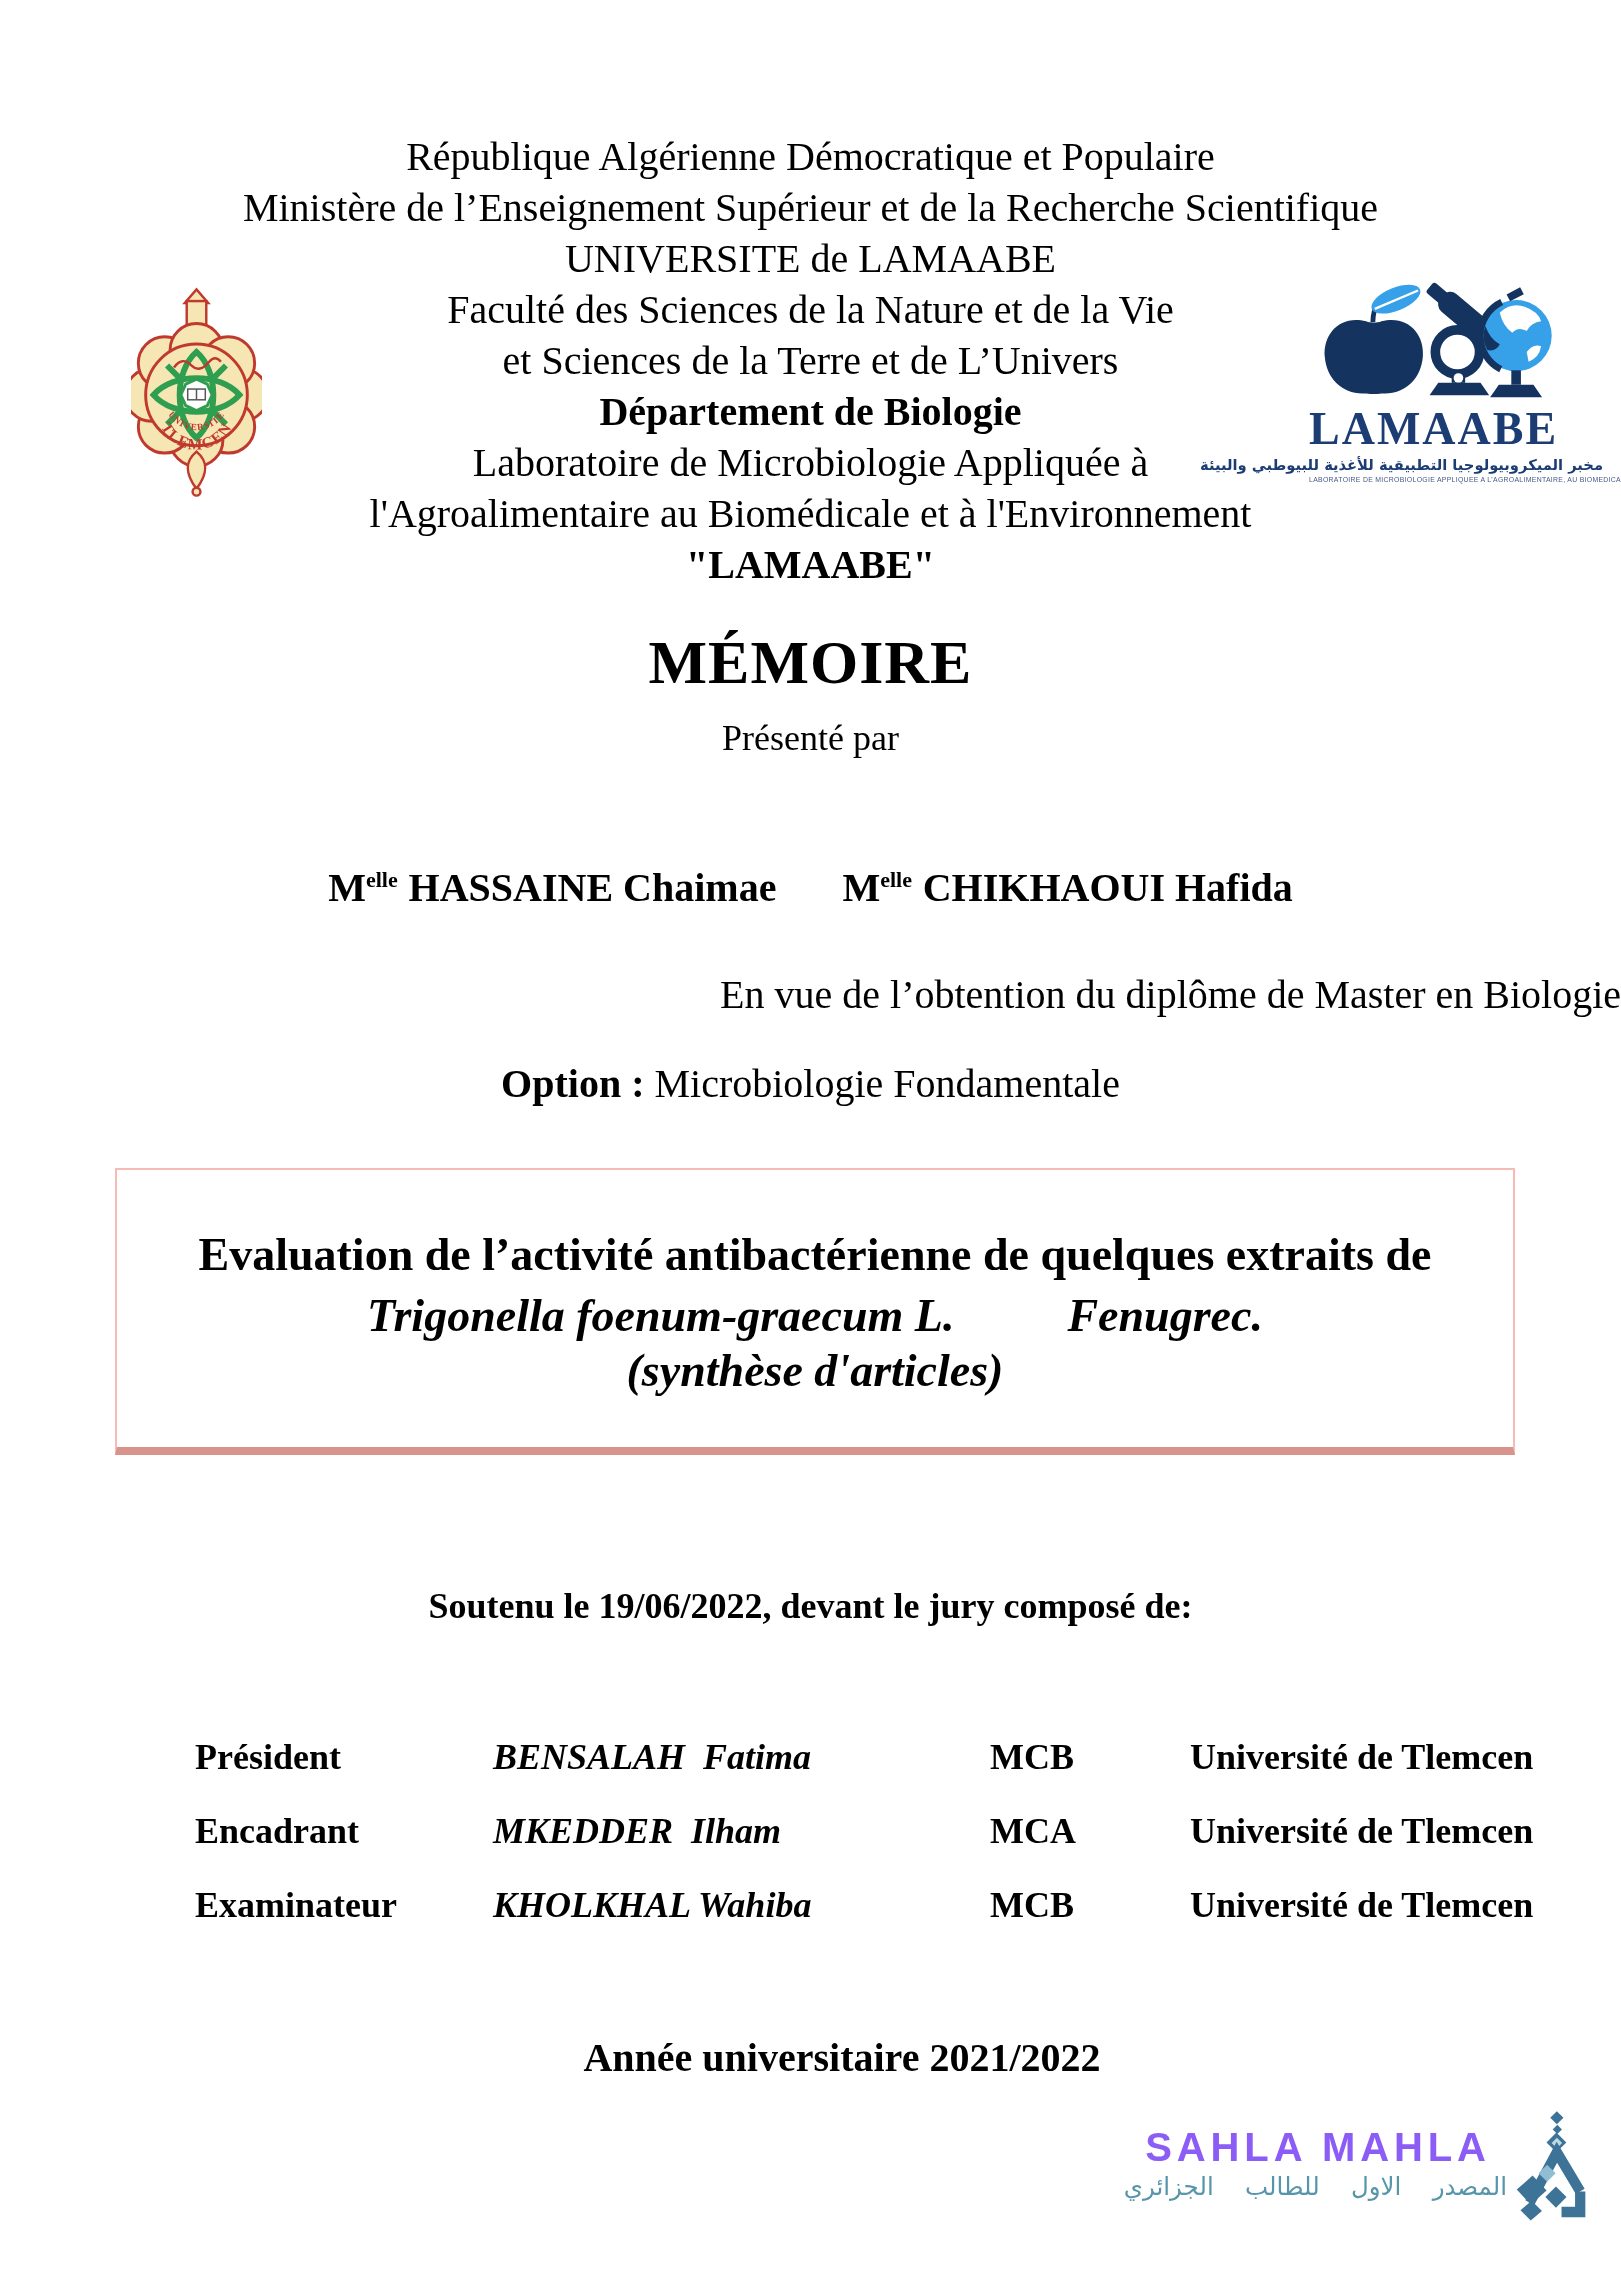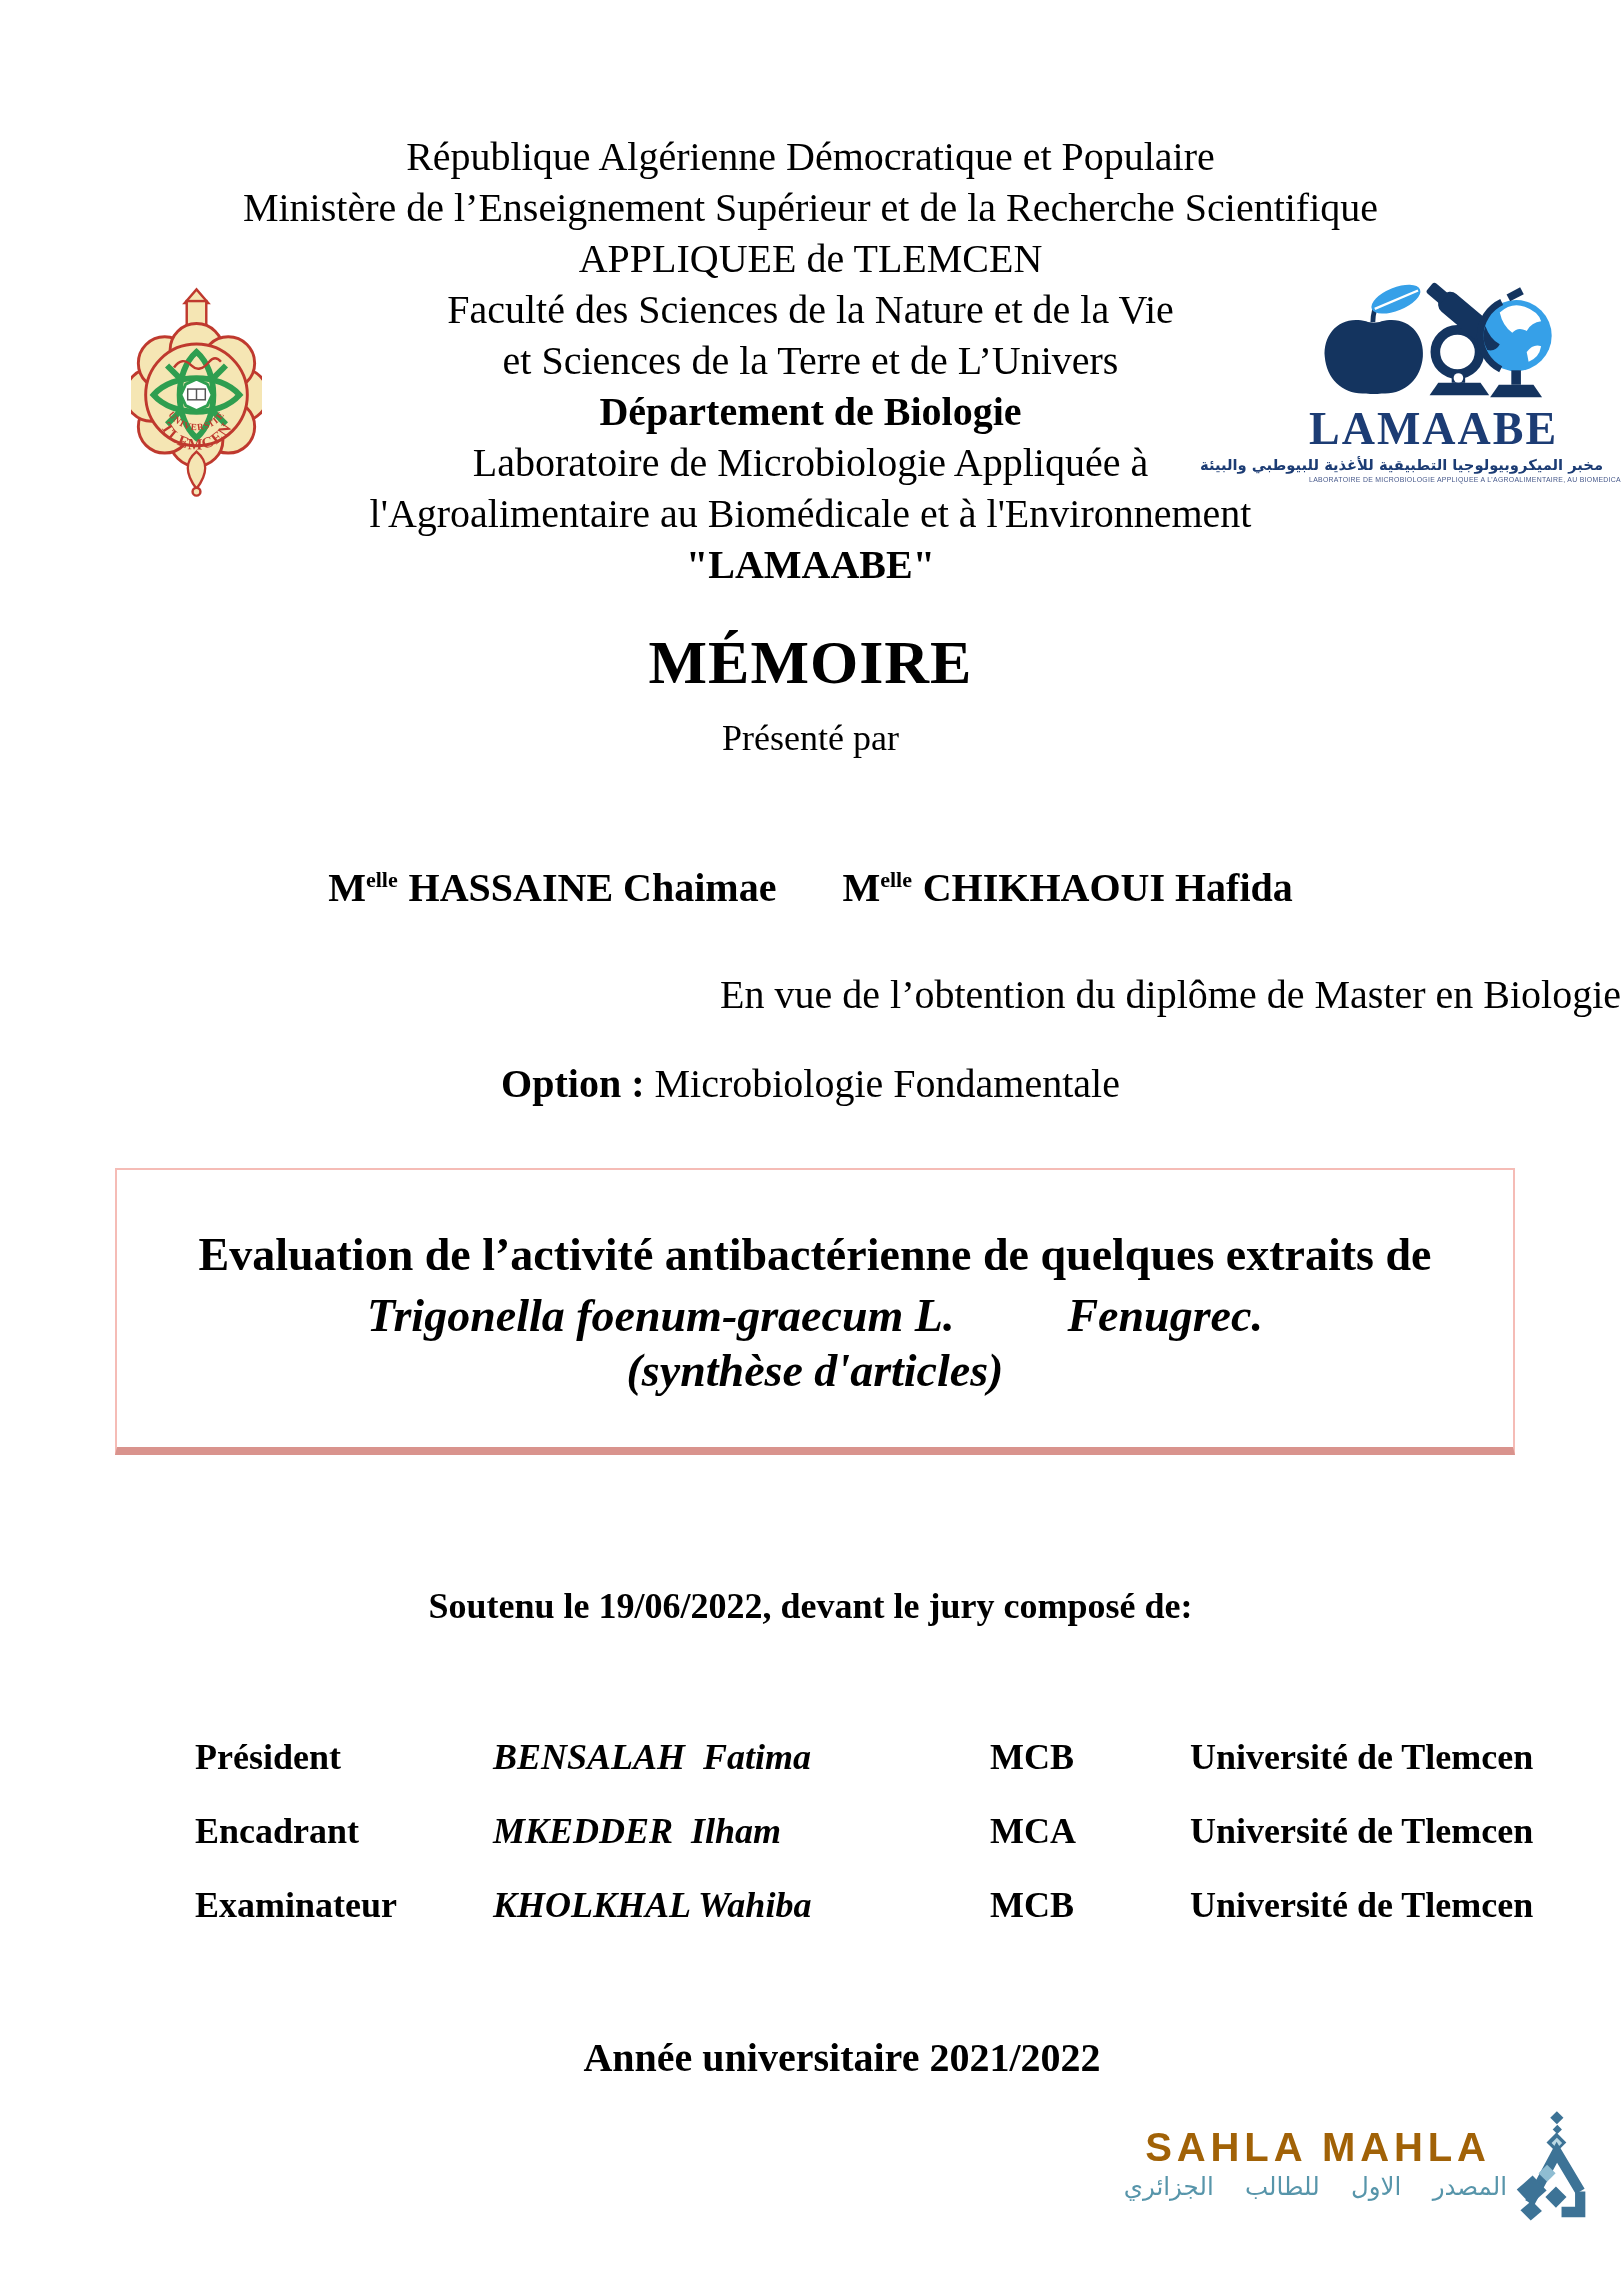--- a/index.html
+++ b/index.html
@@ -51,34 +51,34 @@
   .c-name{left:298px;font-style:italic;}
   .c-grade{left:795px;}
   .c-inst{left:995px;}
 
   .annee{top:2034px;font-size:40px;font-weight:bold;padding-left:63px;}
 
   
   .sahla{position:absolute;left:1129px;top:2125px;display:flex;align-items:flex-start;gap:5.9px;}
   .sahla-text{width:378px;text-align:center;}
   .sahla-name{font-family:"Liberation Sans",sans-serif;font-weight:bold;font-size:40px;
-              letter-spacing:4.9px;color:#a16207;white-space:nowrap;}
+              letter-spacing:4.9px;color:#8b5cf6;white-space:nowrap;}
   .sahla-ar{font-family:"DejaVu Sans",sans-serif;font-size:24.5px;color:#5795aa;direction:rtl;
             word-spacing:23.5px;margin-top:2px;white-space:nowrap;}
   .sahla-icon{margin-top:-13.7px;}
 </style>
 </head>
 <body>
 
 <div class="page">
 
   <div class="abs hdr">
     <div class="hl">République Algérienne Démocratique et Populaire</div>
     <div class="hl">Ministère de l’Enseignement Supérieur et de la Recherche Scientifique</div>
-    <div class="hl">APPLIQUEE de TLEMCEN</div>
+    <div class="hl">UNIVERSITE de LAMAABE</div>
     <div class="hl">Faculté des Sciences de la Nature et de la Vie</div>
     <div class="hl">et Sciences de la Terre et de L’Univers</div>
     <div class="hl bold">Département de Biologie</div>
     <div class="hl">Laboratoire de Microbiologie Appliquée à</div>
     <div class="hl">l'Agroalimentaire au Biomédicale et à l'Environnement</div>
     <div class="hl bold">"LAMAABE"</div>
   </div>
 
   <div class="univ-logo">
     <svg width="131" height="213" viewBox="0 0 134 217">

